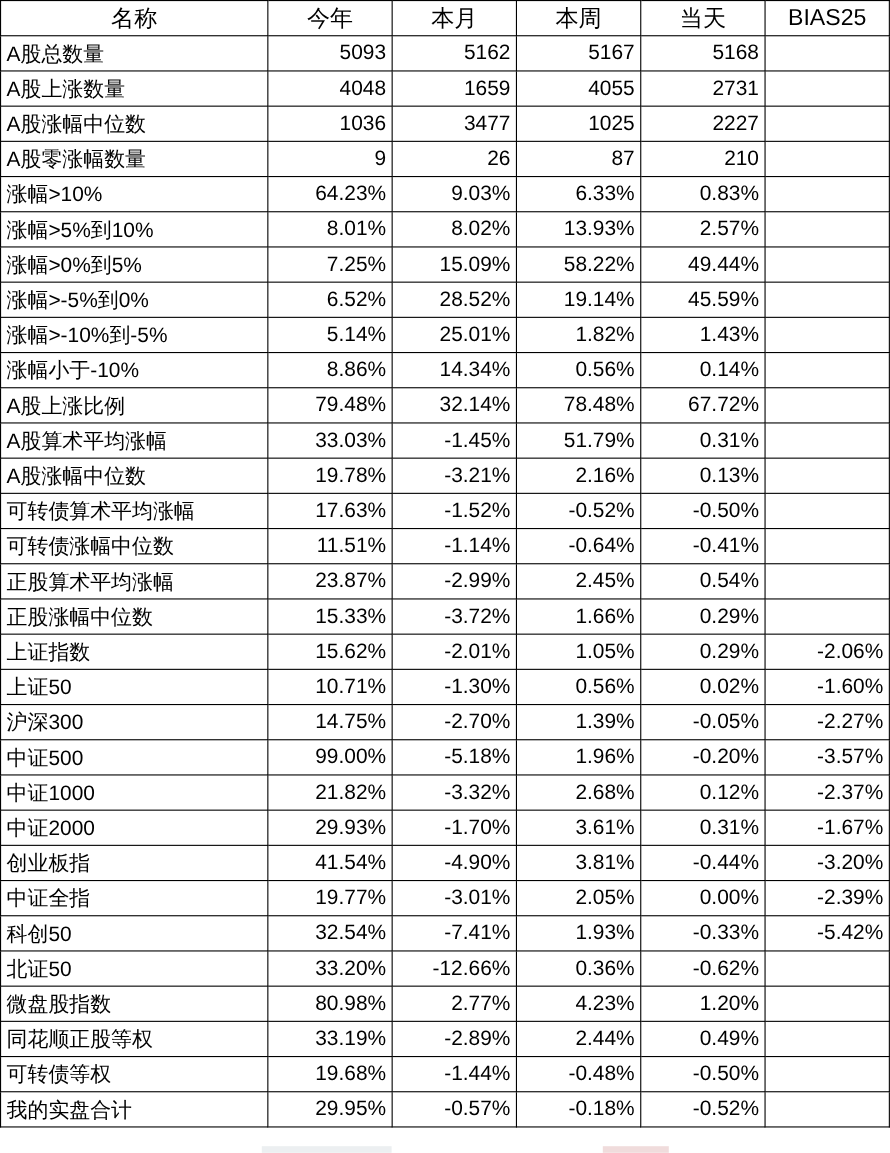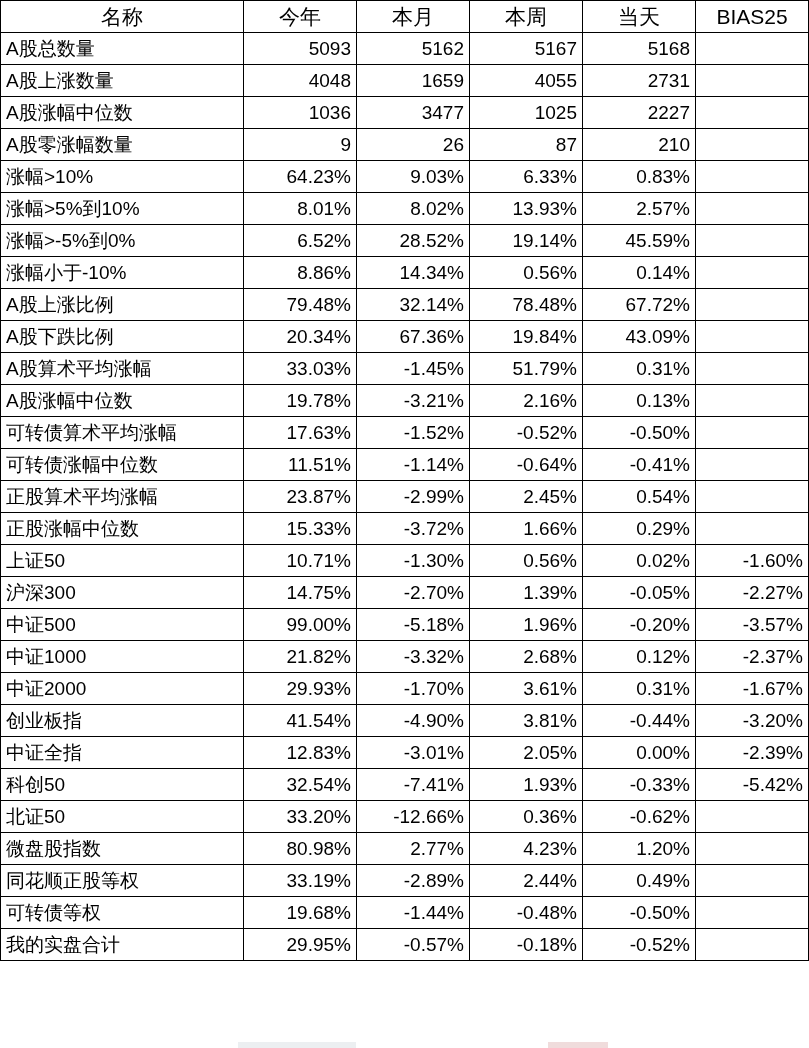--- a/index.html
+++ b/index.html
@@ -129,52 +129,60 @@
         </tr>
         <tr>
           <td class="name">涨幅&gt;5%到10%</td>
           <td class="num">8.01%</td>
           <td class="num">8.02%</td>
           <td class="num">13.93%</td>
           <td class="num">2.57%</td>
           <td class="num"></td>
         </tr>
         <tr>
+          <td class="name">涨幅&gt;0%到5%</td>
+          <td class="num">7.25%</td>
+          <td class="num">15.09%</td>
+          <td class="num">58.22%</td>
+          <td class="num">49.44%</td>
+          <td class="num"></td>
+        </tr>
+        <tr>
           <td class="name">涨幅&gt;-5%到0%</td>
           <td class="num">6.52%</td>
           <td class="num">28.52%</td>
           <td class="num">19.14%</td>
           <td class="num">45.59%</td>
           <td class="num"></td>
         </tr>
         <tr>
+          <td class="name">涨幅&gt;-10%到-5%</td>
+          <td class="num">5.14%</td>
+          <td class="num">25.01%</td>
+          <td class="num">1.82%</td>
+          <td class="num">1.43%</td>
+          <td class="num"></td>
+        </tr>
+        <tr>
           <td class="name">涨幅小于-10%</td>
           <td class="num">8.86%</td>
           <td class="num">14.34%</td>
           <td class="num">0.56%</td>
           <td class="num">0.14%</td>
           <td class="num"></td>
         </tr>
         <tr>
           <td class="name">A股上涨比例</td>
           <td class="num">79.48%</td>
           <td class="num">32.14%</td>
           <td class="num">78.48%</td>
           <td class="num">67.72%</td>
           <td class="num"></td>
         </tr>
         <tr>
-          <td class="name">A股下跌比例</td>
-          <td class="num">20.34%</td>
-          <td class="num">67.36%</td>
-          <td class="num">19.84%</td>
-          <td class="num">43.09%</td>
-          <td class="num"></td>
-        </tr>
-        <tr>
           <td class="name">A股算术平均涨幅</td>
           <td class="num">33.03%</td>
           <td class="num">-1.45%</td>
           <td class="num">51.79%</td>
           <td class="num">0.31%</td>
           <td class="num"></td>
         </tr>
         <tr>
           <td class="name">A股涨幅中位数</td>
           <td class="num">19.78%</td>
@@ -207,20 +215,28 @@
           <td class="num">0.54%</td>
           <td class="num"></td>
         </tr>
         <tr>
           <td class="name">正股涨幅中位数</td>
           <td class="num">15.33%</td>
           <td class="num">-3.72%</td>
           <td class="num">1.66%</td>
           <td class="num">0.29%</td>
           <td class="num"></td>
+        </tr>
+        <tr>
+          <td class="name">上证指数</td>
+          <td class="num">15.62%</td>
+          <td class="num">-2.01%</td>
+          <td class="num">1.05%</td>
+          <td class="num">0.29%</td>
+          <td class="num">-2.06%</td>
         </tr>
         <tr>
           <td class="name">上证50</td>
           <td class="num">10.71%</td>
           <td class="num">-1.30%</td>
           <td class="num">0.56%</td>
           <td class="num">0.02%</td>
           <td class="num">-1.60%</td>
         </tr>
         <tr>
@@ -258,21 +274,21 @@
         <tr>
           <td class="name">创业板指</td>
           <td class="num">41.54%</td>
           <td class="num">-4.90%</td>
           <td class="num">3.81%</td>
           <td class="num">-0.44%</td>
           <td class="num">-3.20%</td>
         </tr>
         <tr>
           <td class="name">中证全指</td>
-          <td class="num">12.83%</td>
+          <td class="num">19.77%</td>
           <td class="num">-3.01%</td>
           <td class="num">2.05%</td>
           <td class="num">0.00%</td>
           <td class="num">-2.39%</td>
         </tr>
         <tr>
           <td class="name">科创50</td>
           <td class="num">32.54%</td>
           <td class="num">-7.41%</td>
           <td class="num">1.93%</td>

